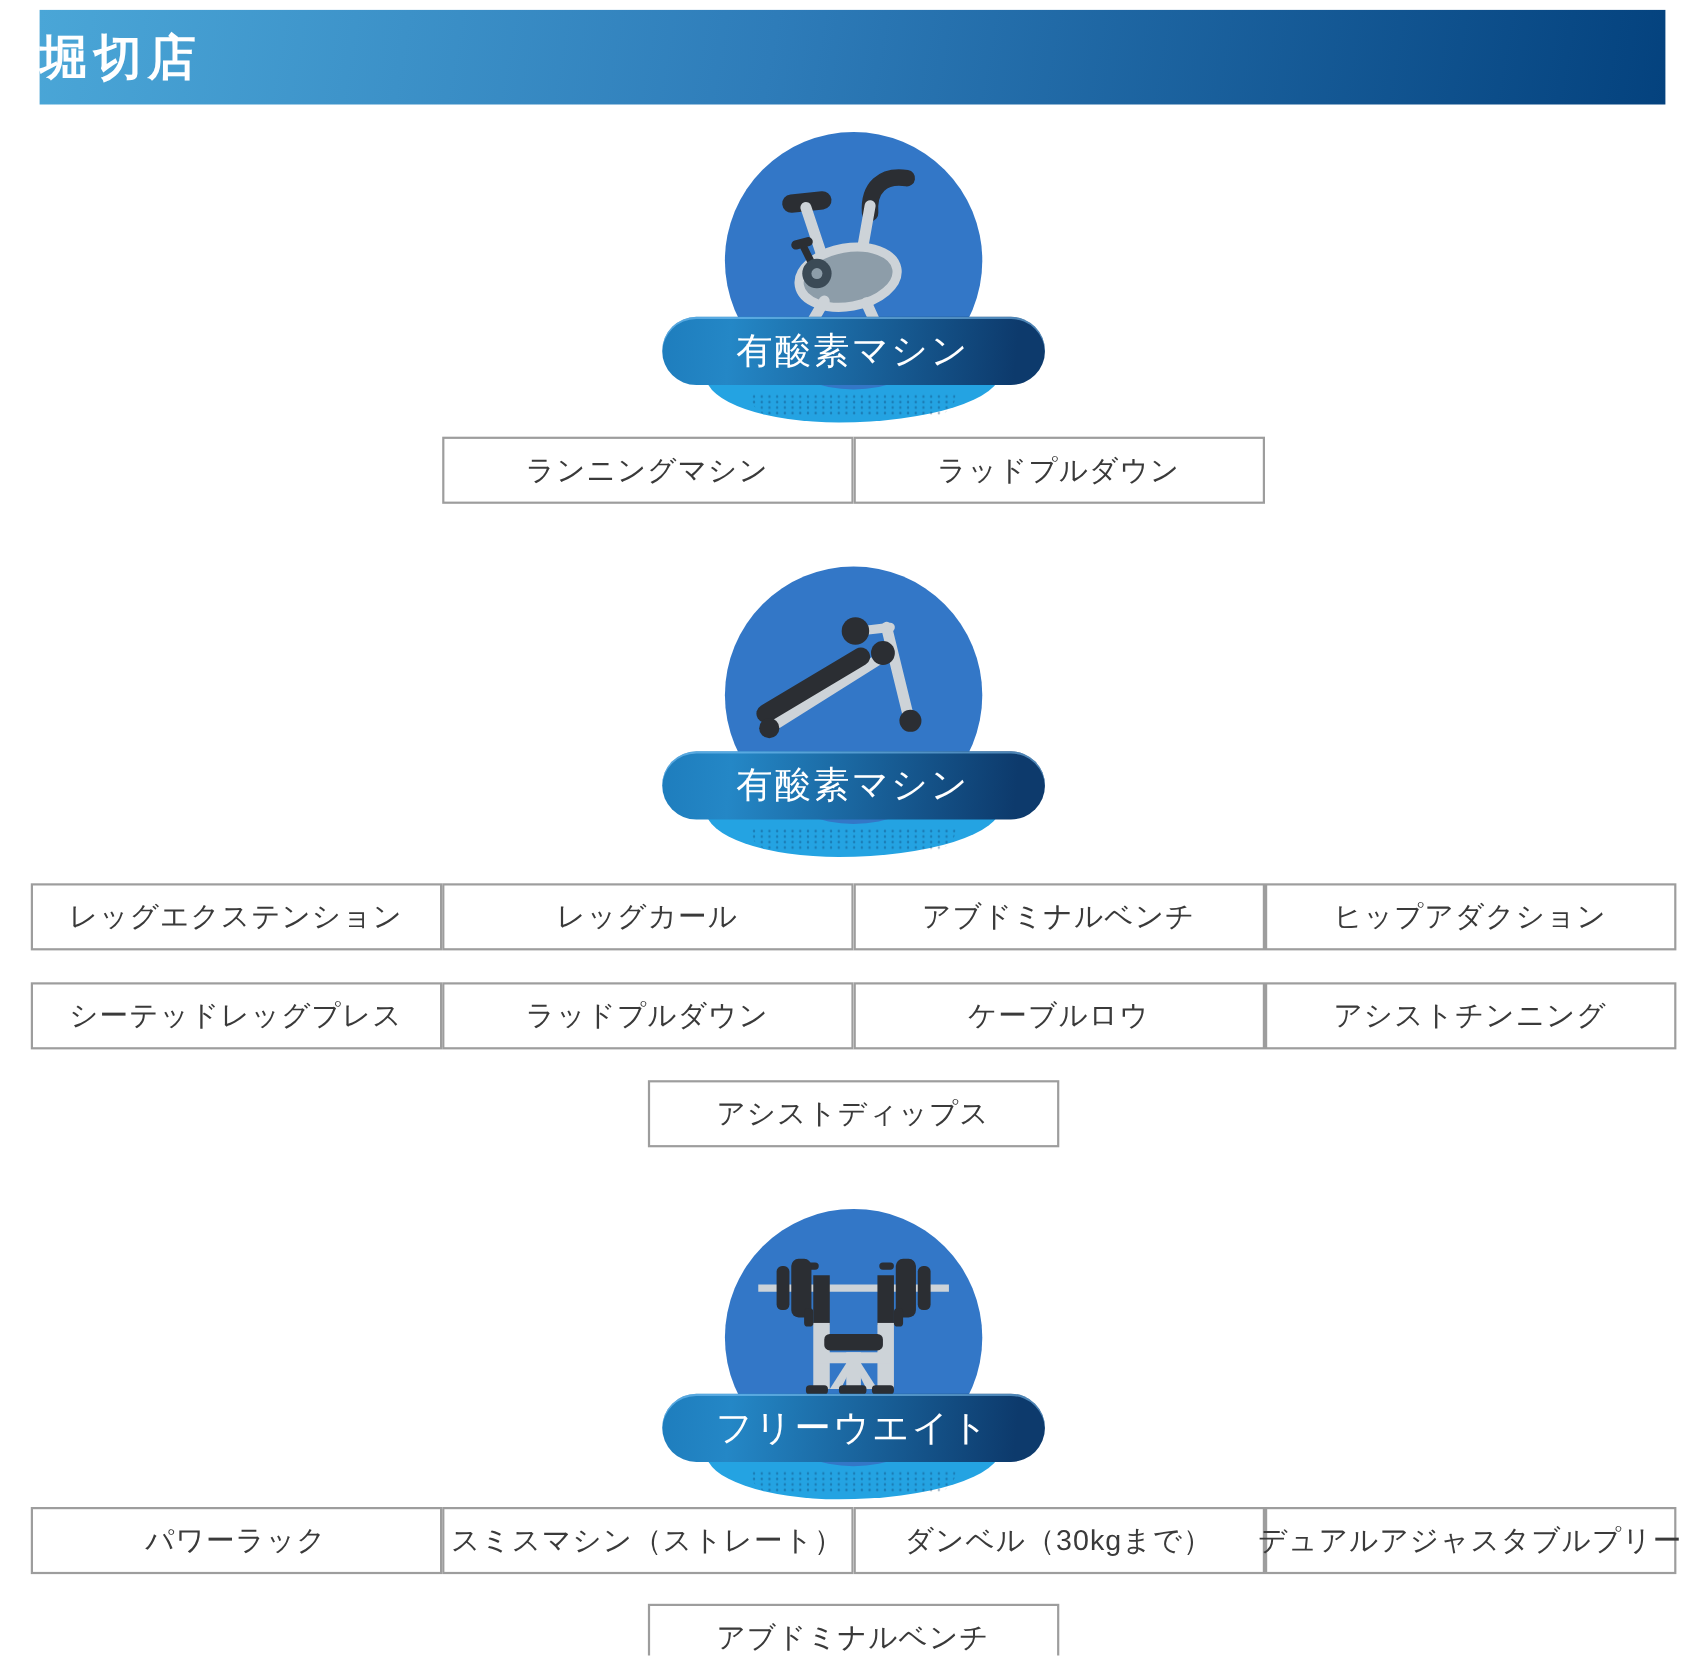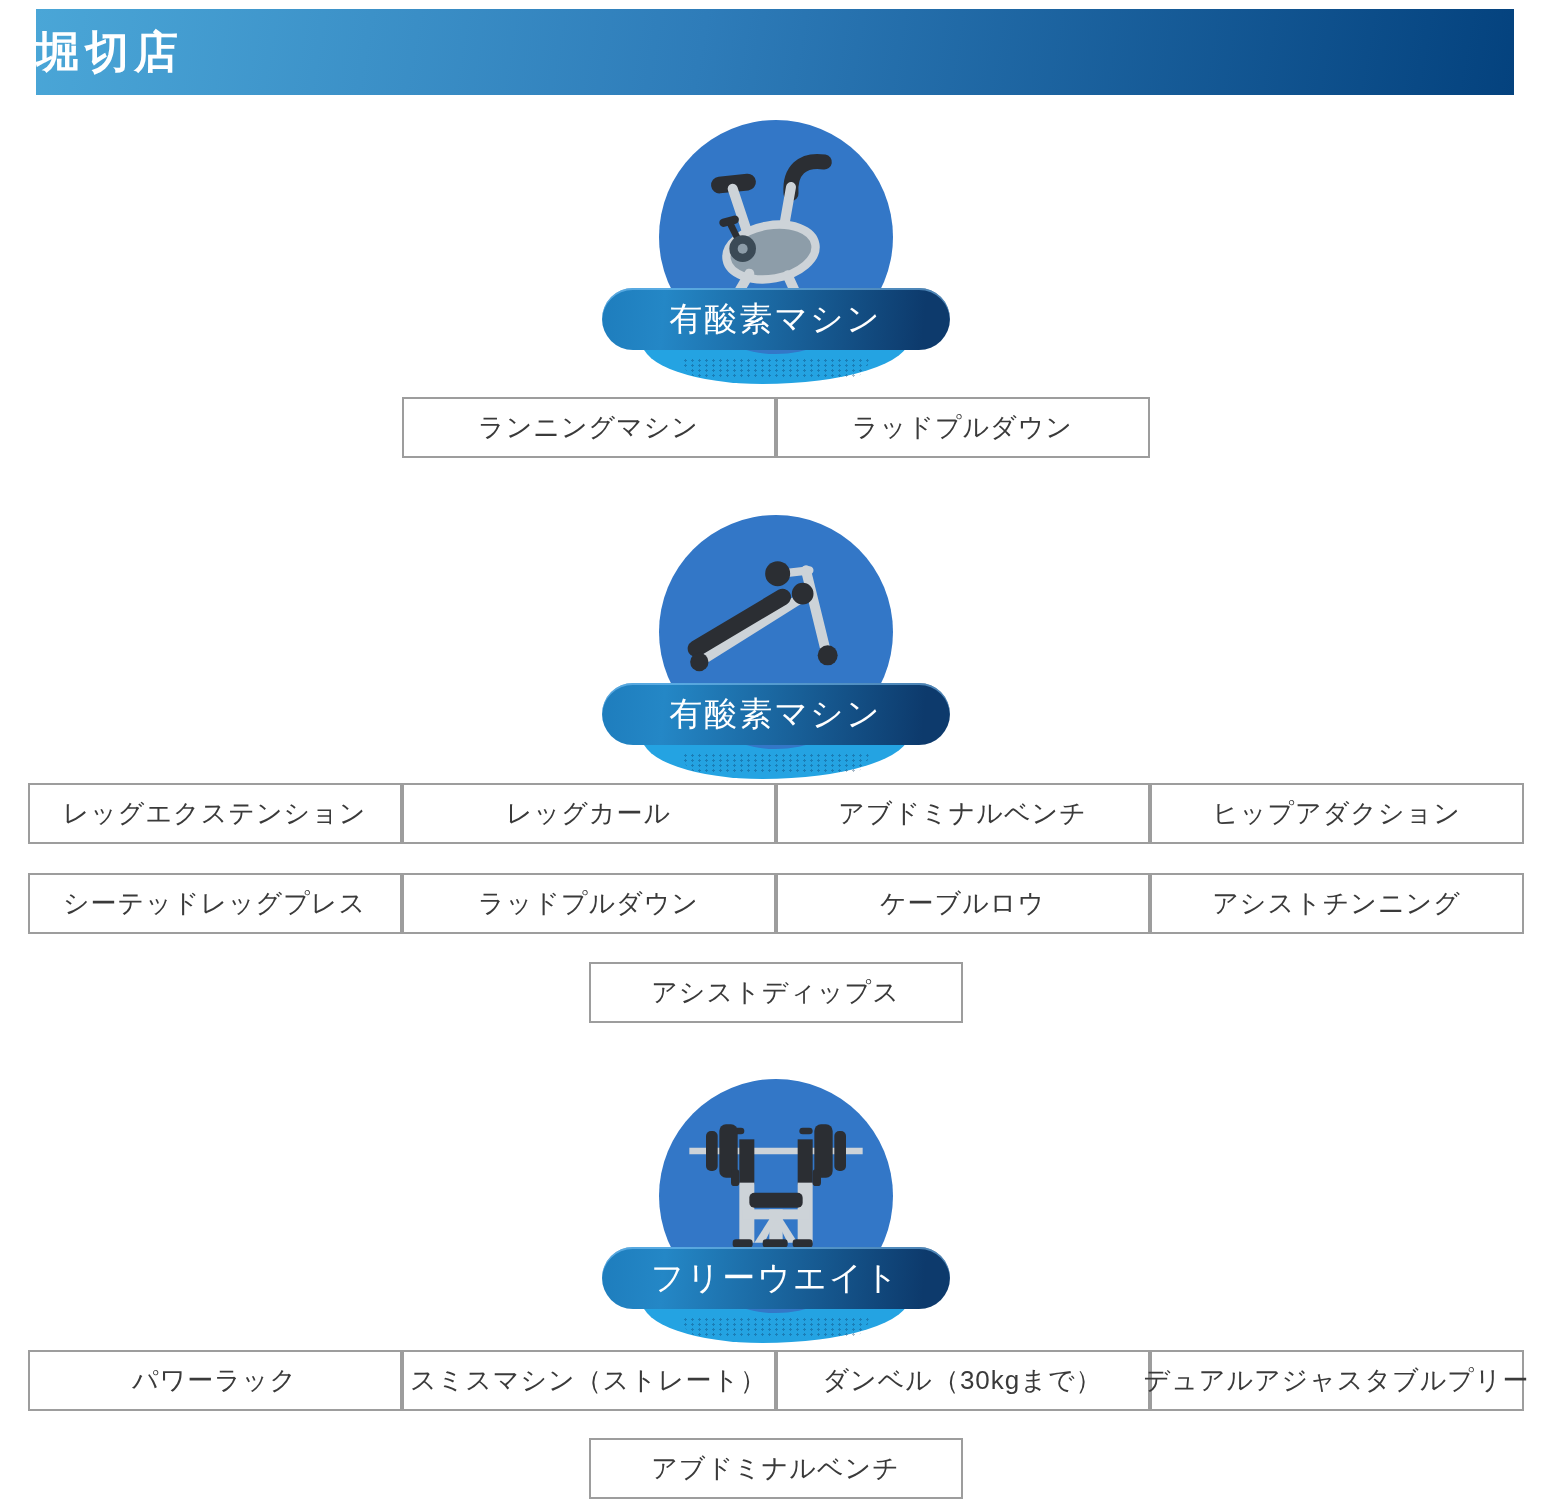--- a/index.html
+++ b/index.html
@@ -75,21 +75,21 @@
     border:2px solid #9D9D9D;
     background:#ffffff;
     display:flex;align-items:center;justify-content:center;
     font-size:26px;color:#3A3A3A;letter-spacing:1px;
     white-space:nowrap;
   }
   
   .badge-1{margin-top:25px;}
   .row-1a{margin-top:13px;}
   .badge-2{margin-top:57px;}
-  .row-2a{margin-top:4px;}
+  .row-2a{margin-top:24px;}
   .row-2b{margin-top:29px;}
   .row-2c{margin-top:28px;}
   .badge-3{margin-top:56px;}
   .row-3a{margin-top:7px;}
   .row-3b{margin-top:27px;text-align:center;}
 </style>
 </head>
 <body>
 
 <header class="banner">

